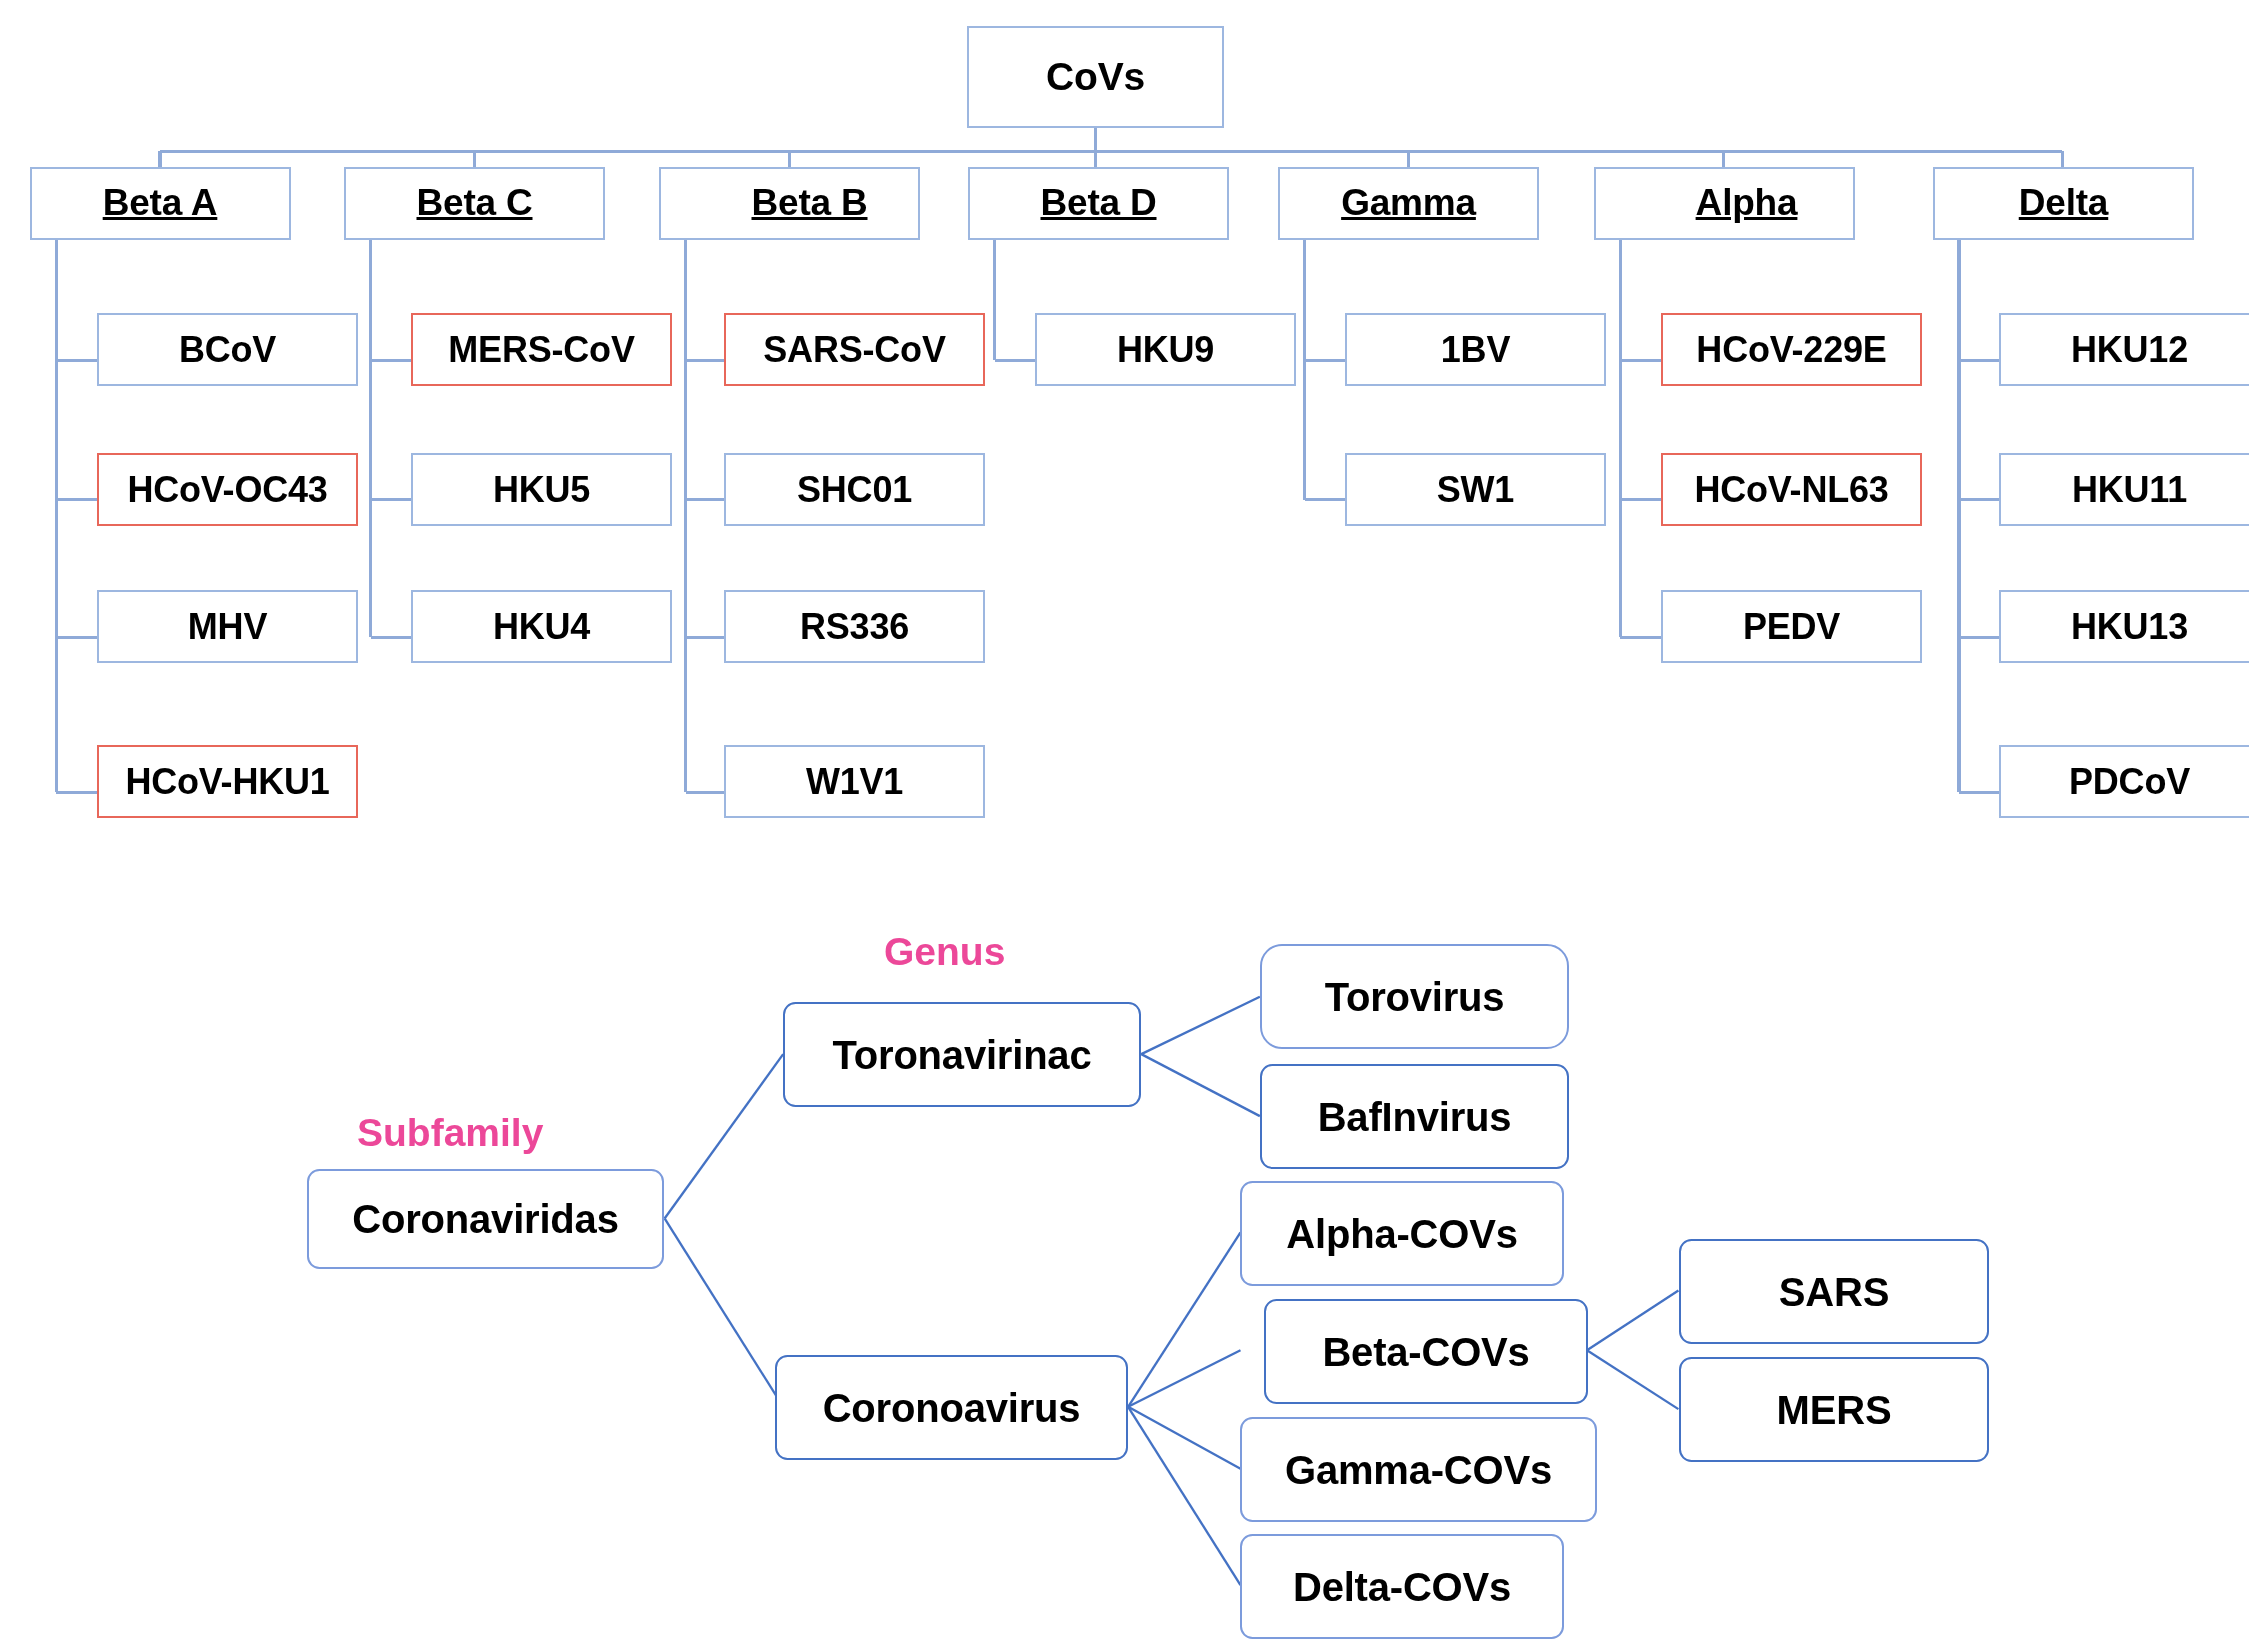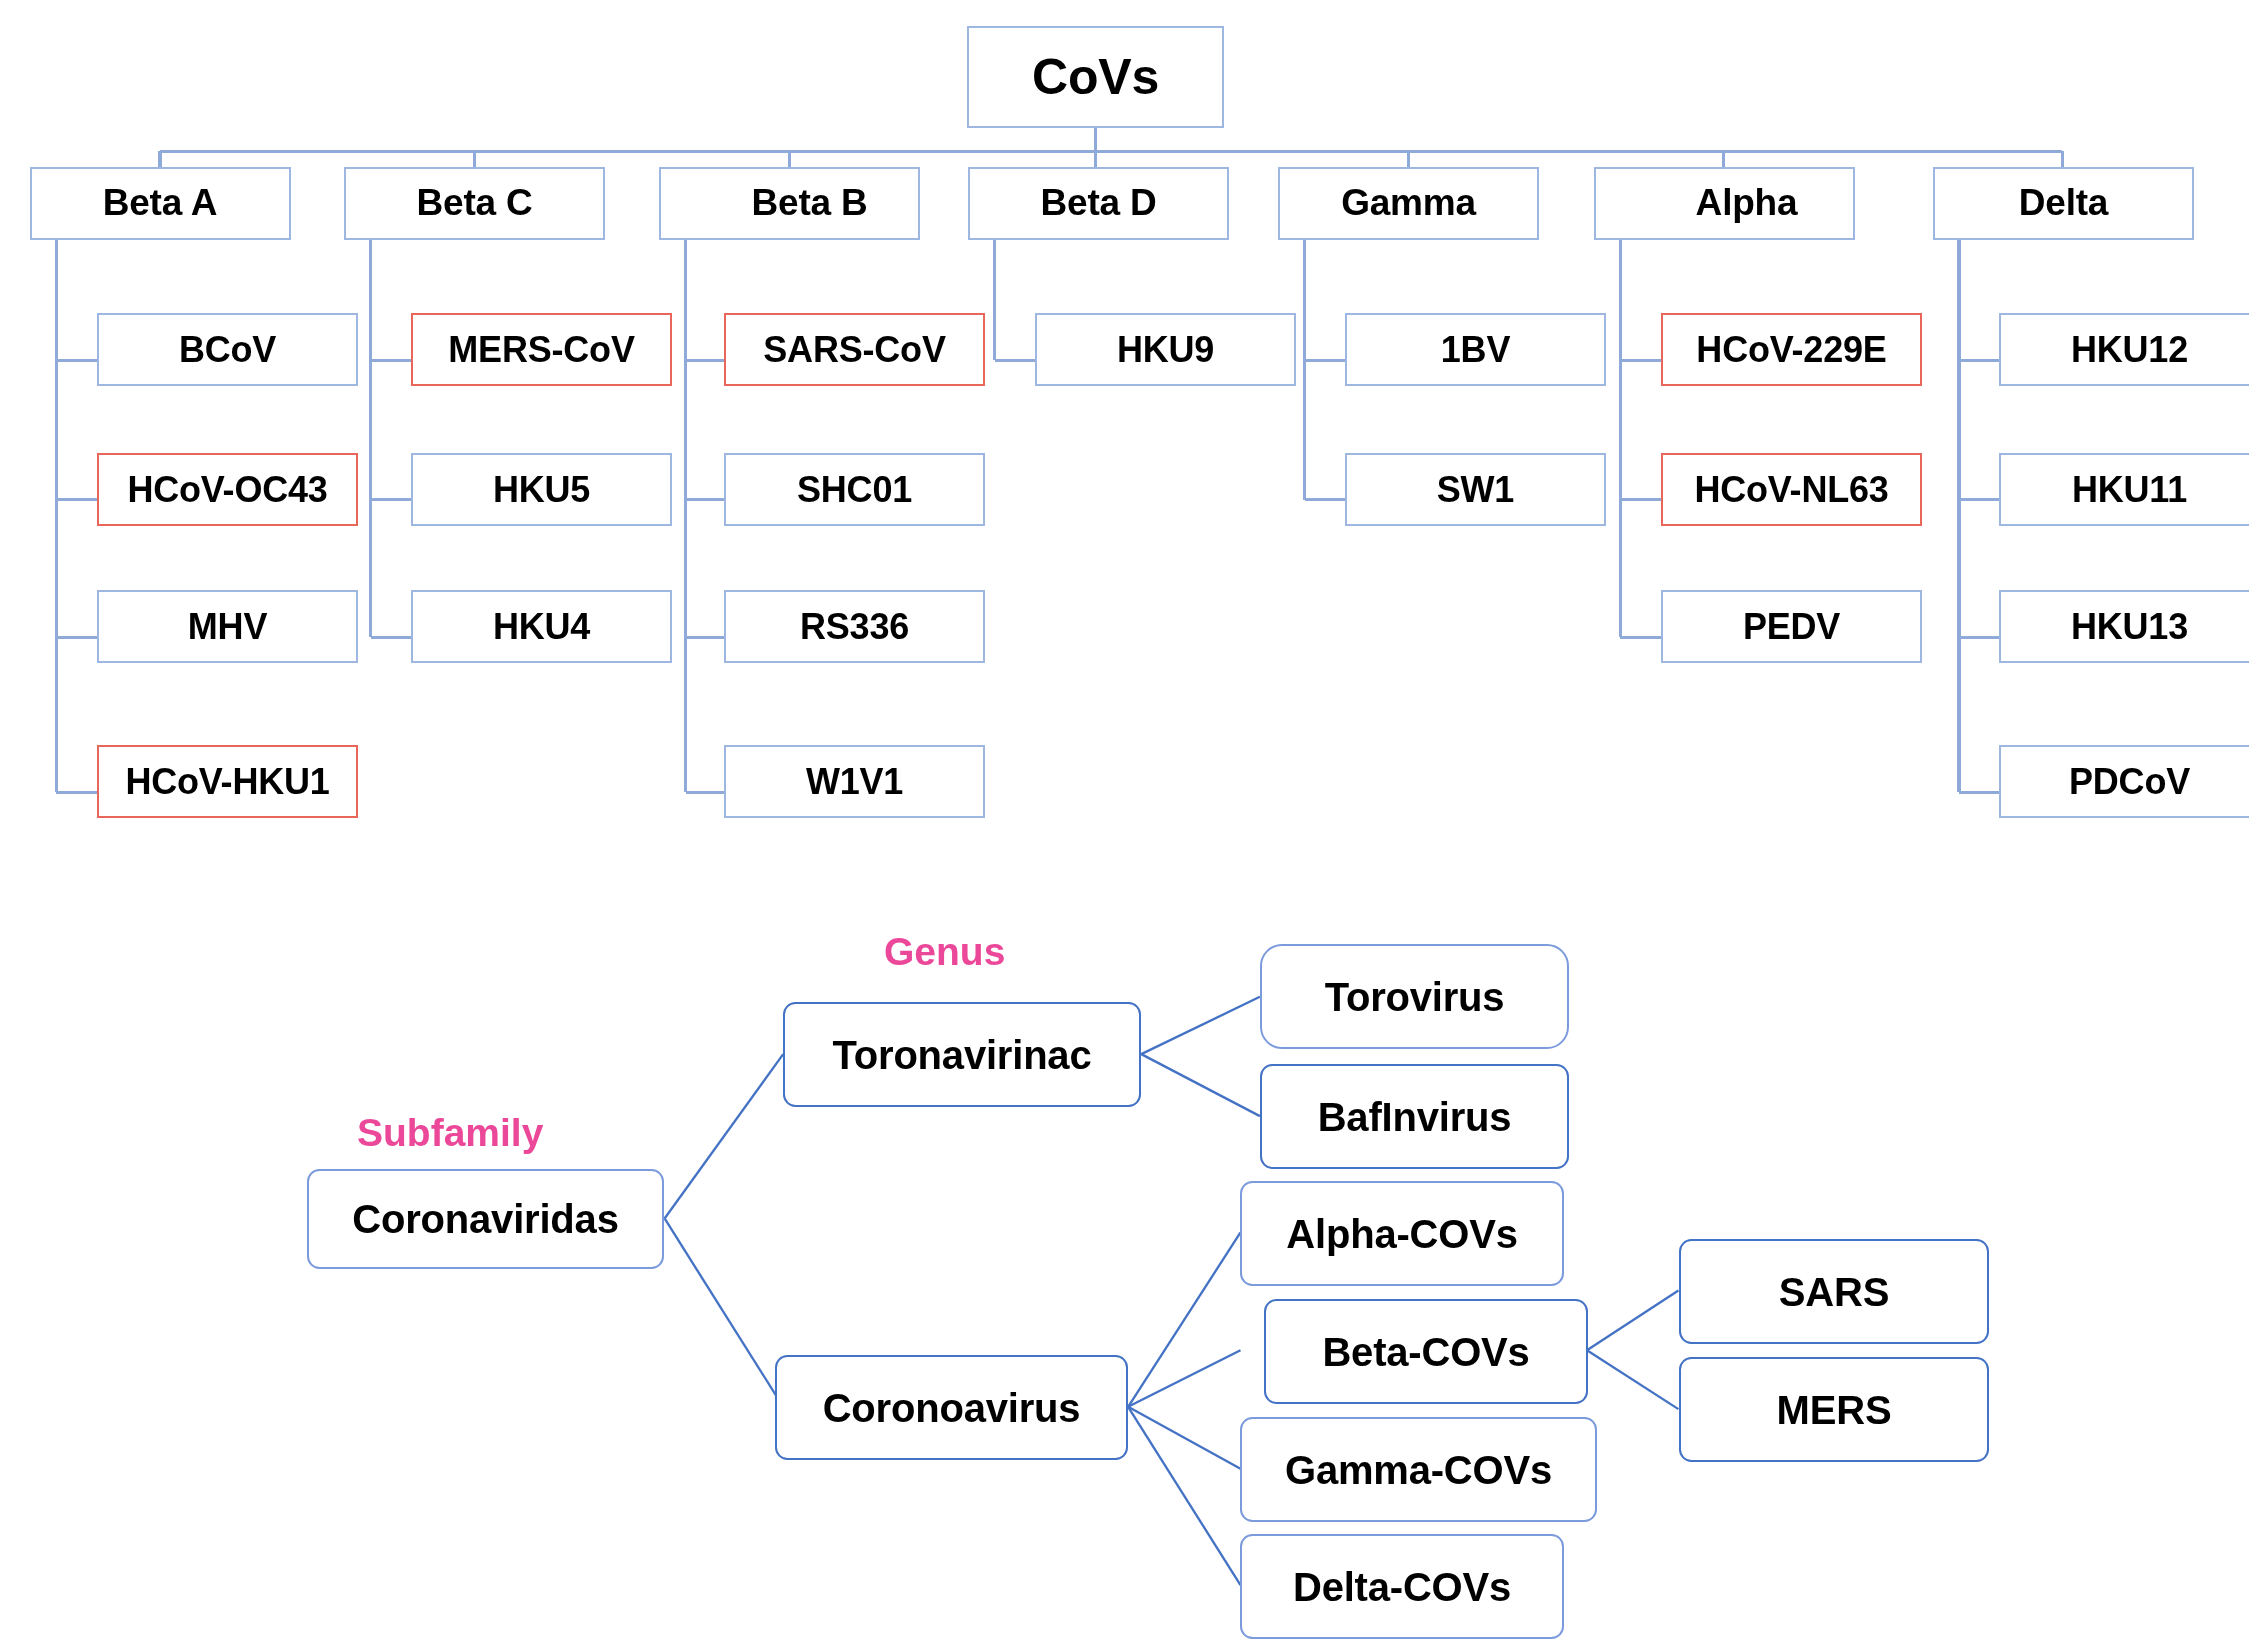--- a/index.html
+++ b/index.html
@@ -35,22 +35,22 @@
     text-align: center;
     line-height: 1.05;
     letter-spacing: -0.2px;
     white-space: nowrap;
   }
   
   .oc {
     border: 2.3px solid #9DB7E0;
     font-size: 36px;
   }
-  .oc.root { font-size: 50px; }
-  .oc.lvl2 { font-size: 37px; }
+  .oc.root { font-size: 39px; }
+  .oc.lvl2 { font-size: 37px; text-decoration: underline; }
   .oc.red  { border: 2.3px solid #E8675A; }
 
   
   .mm {
     border: 2.3px solid #4472C4;
     border-radius: 12.4px;
     font-size: 40px;
     padding: 0 7.8px;
   }
   .mm.thin { border-color: #7C9BDC; }

